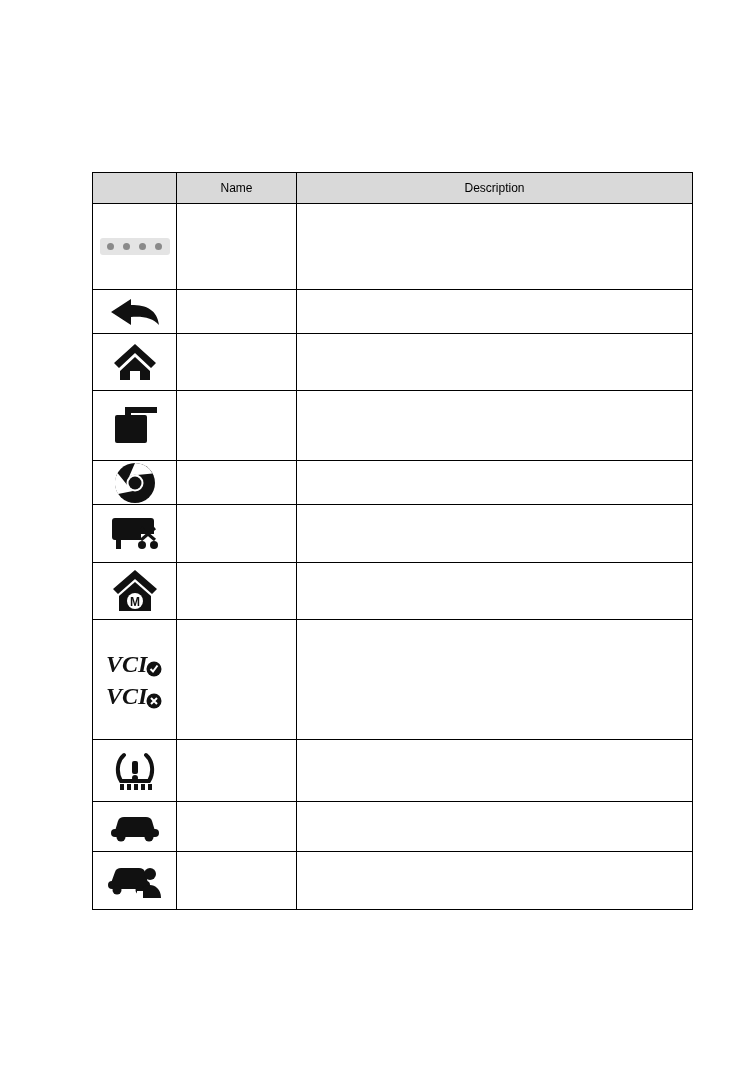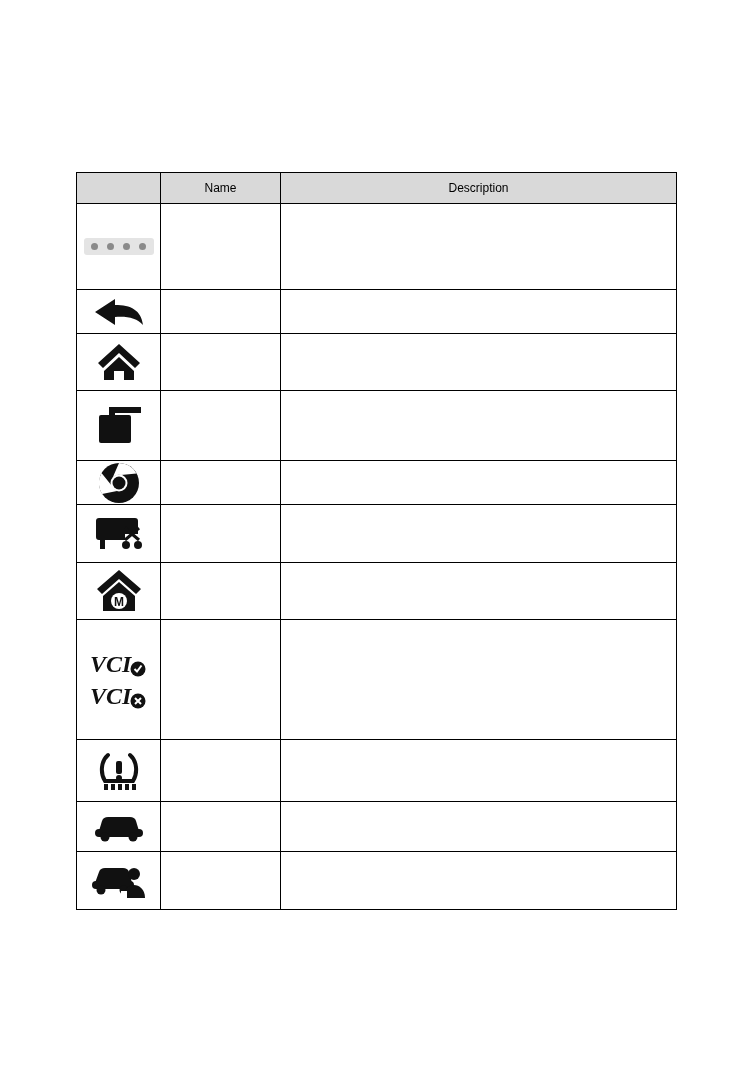--- a/index.html
+++ b/index.html
@@ -17,21 +17,21 @@
   }
   .page {
     position: absolute;
     left: 0;
     top: 0;
     width: 748px;
     height: 1077px;
   }
   table.icon-table {
     position: absolute;
-    left: 76px;
+    left: 92px;
     top: 172px;
     width: 600px;
     border-collapse: collapse;
     table-layout: fixed;
   }
   table.icon-table td, table.icon-table th {
     border: 1px solid #000000;
     padding: 0;
     vertical-align: middle;
   }

